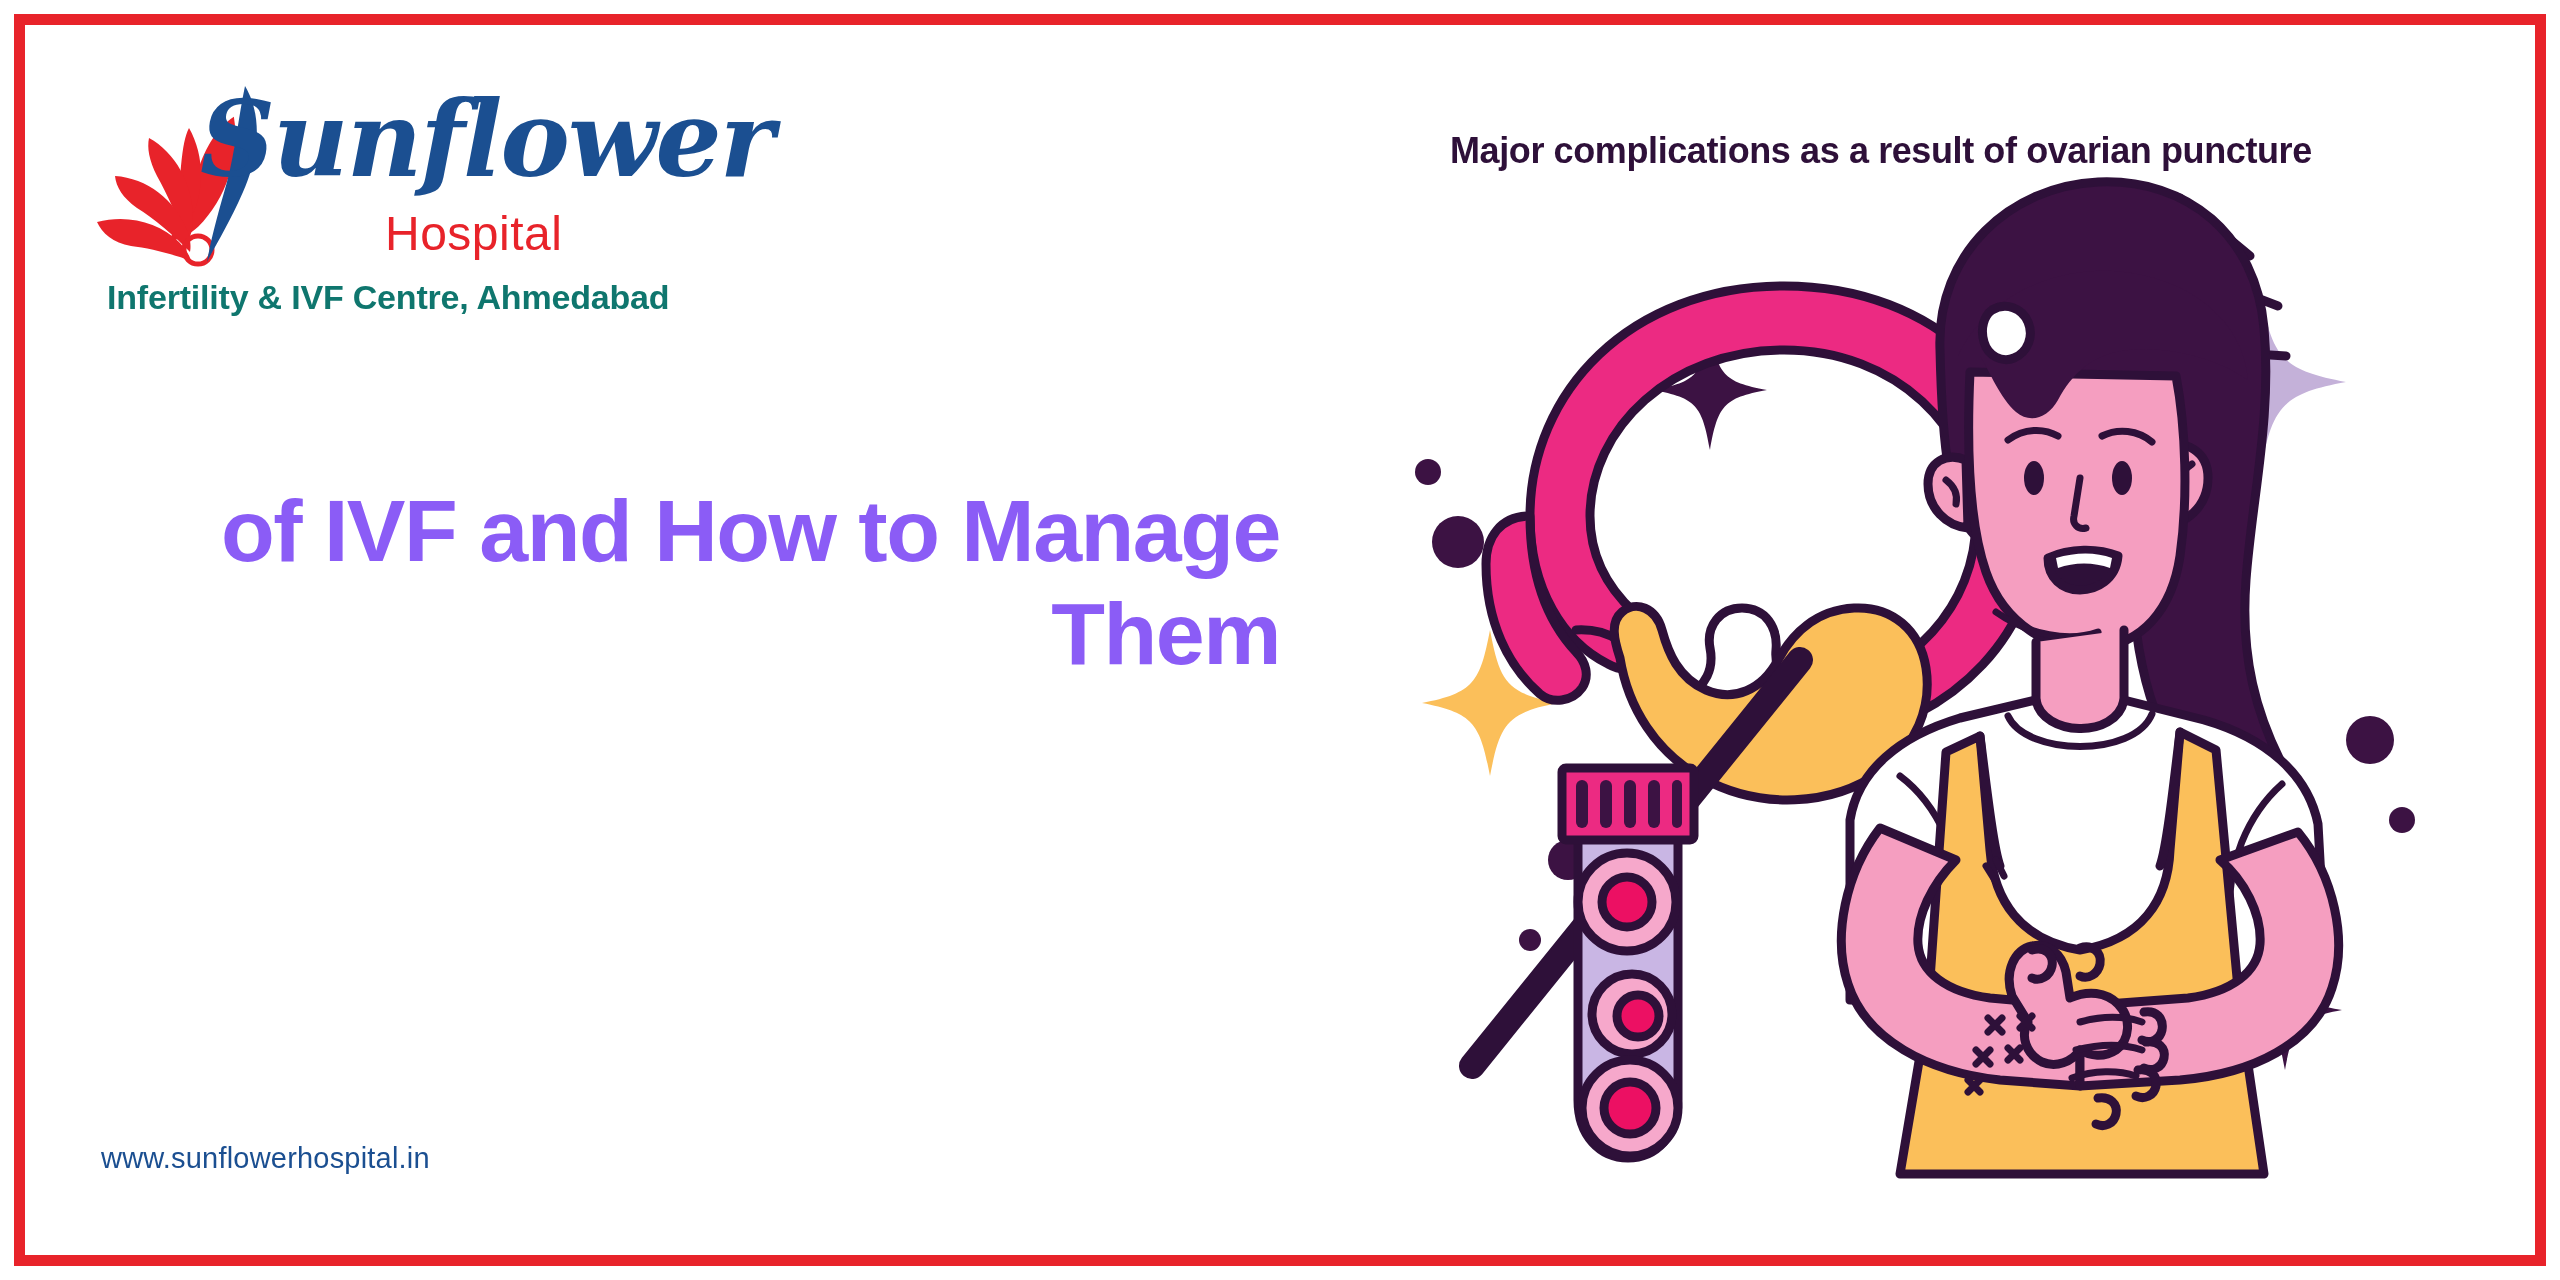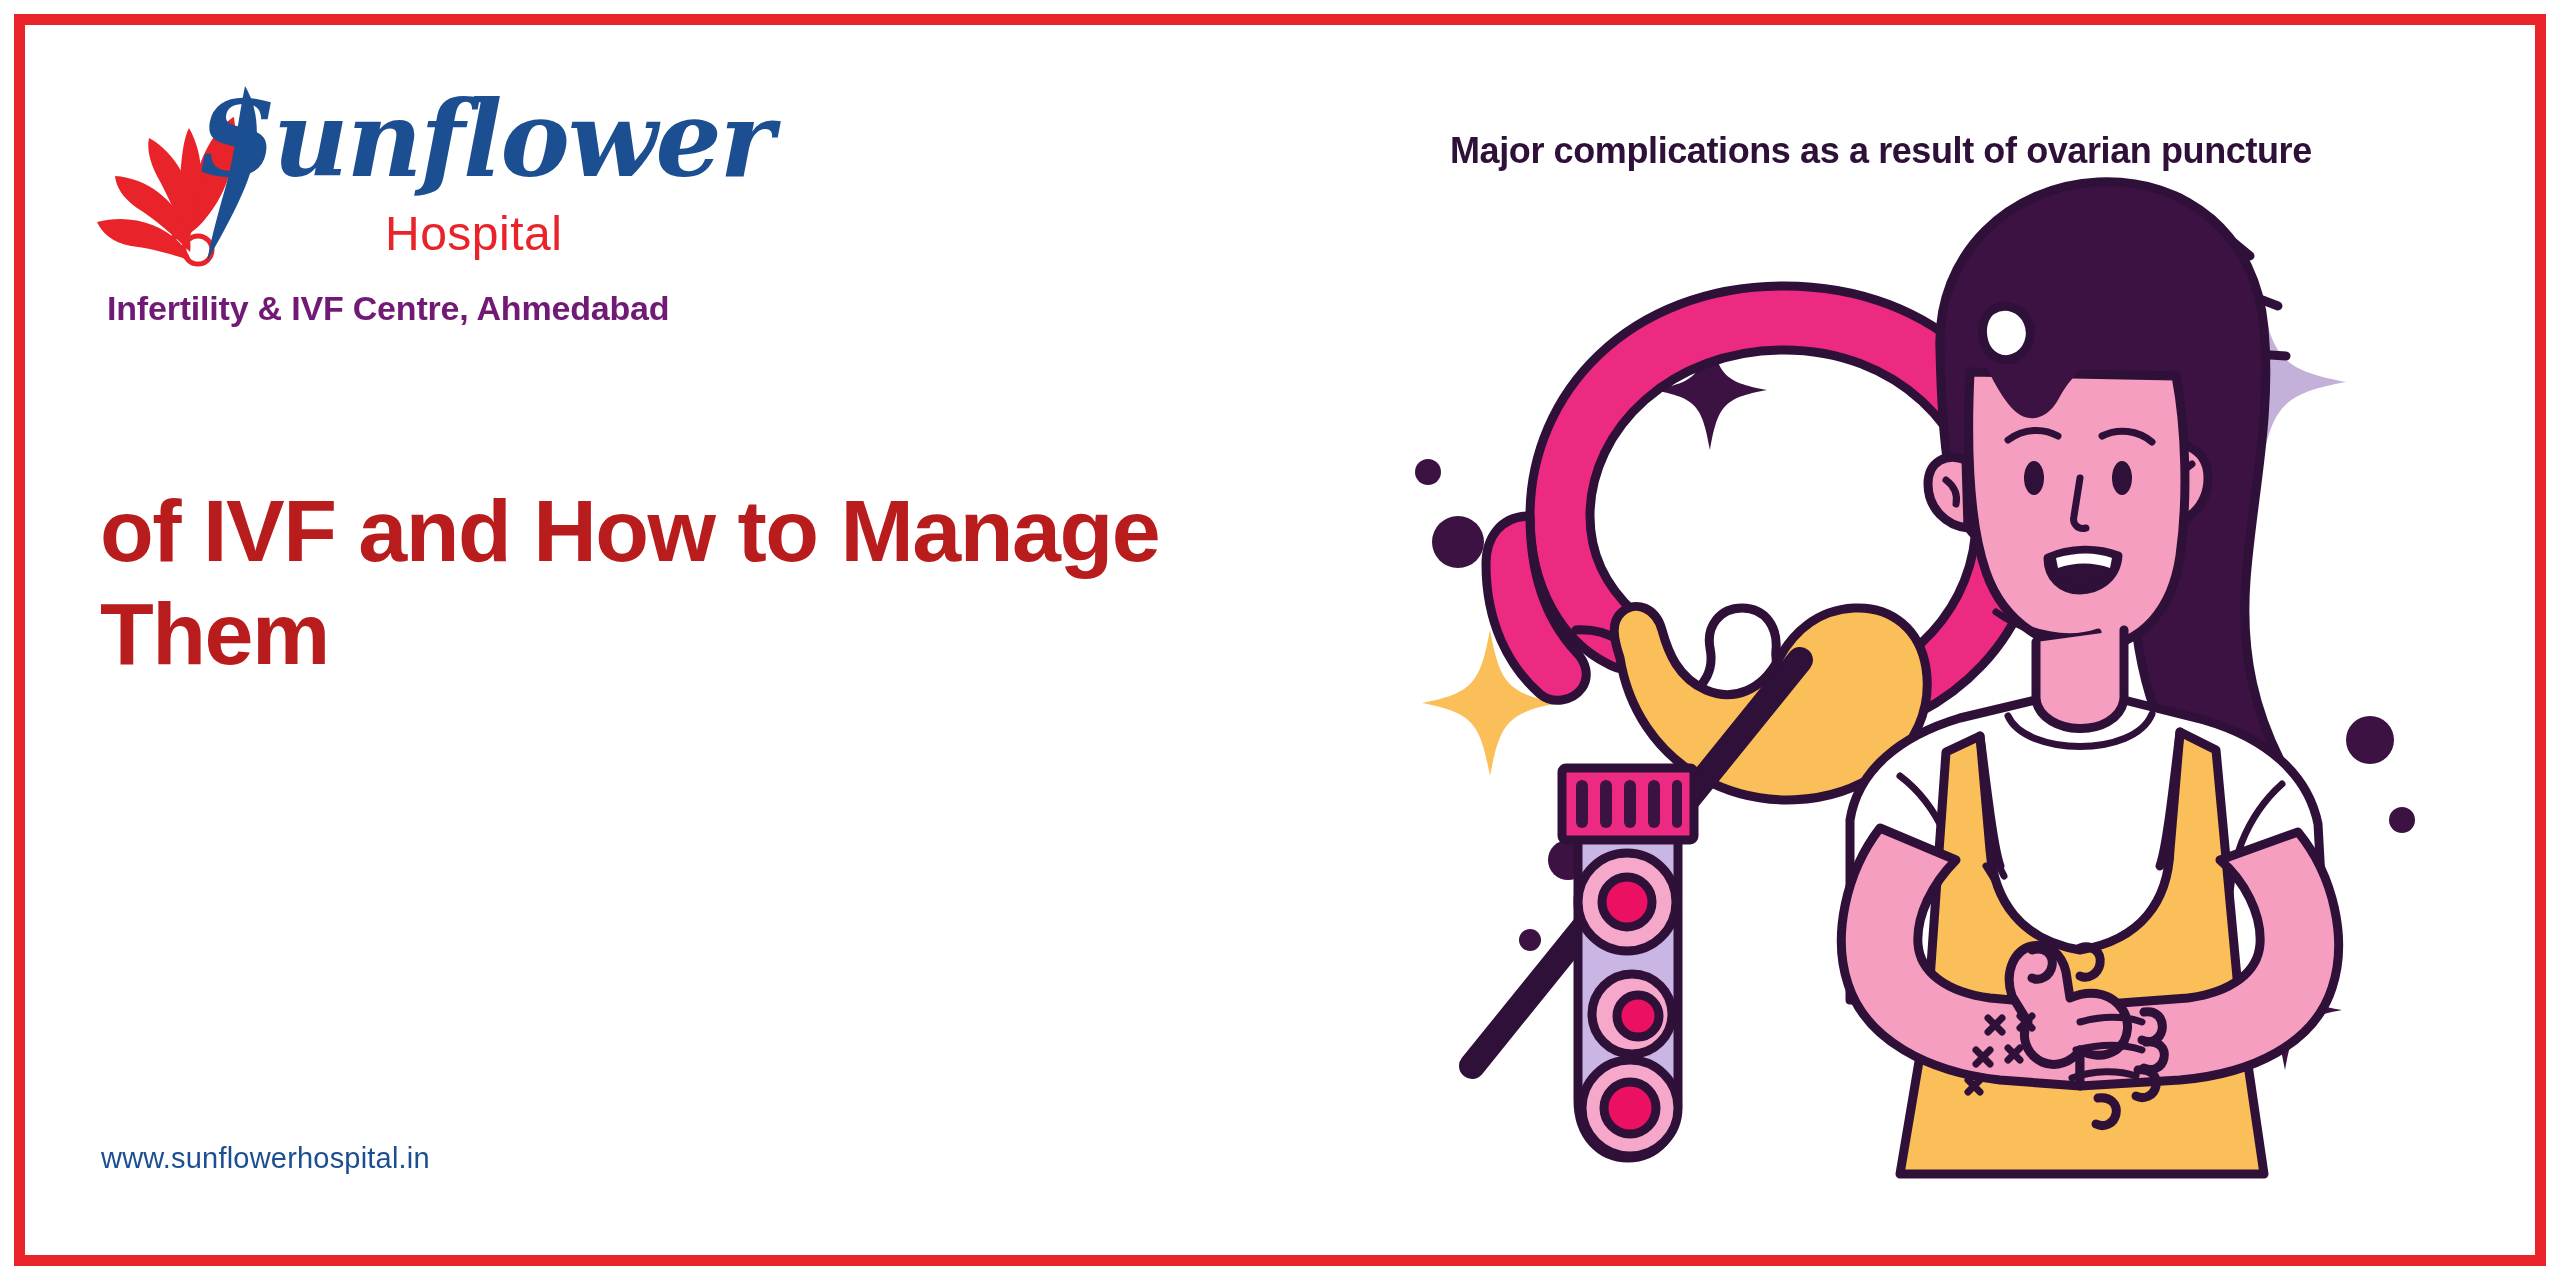--- a/index.html
+++ b/index.html
@@ -58,38 +58,37 @@
     font-weight:400;
     color:#e8232a;
     letter-spacing:0.5px;
     line-height:1;
   }
   #logo-tagline {
     position:absolute;
     left:12px; top:210px;
     font-size:34px;
     font-weight:700;
-    color:#701a75;
+    color:#0f766e;
     letter-spacing:-0.2px;
     white-space:nowrap;
     line-height:1;
-    margin-top:11px;
   }
   
   #headline {
     position:absolute;
     left:100px; top:480px;
     width:1180px;
     font-weight:700;
     font-size:88px;
     line-height:1.17;
     letter-spacing:-1.5px;
   }
   #headline .hl-red  { color:#e8232a; }
-  #headline .hl-blue { color:#b91c1c; }
+  #headline .hl-blue { color:#8b5cf6;text-align:right; }
   
   #website {
     position:absolute;
     left:101px; top:1142px;
     font-size:29px;
     font-weight:400;
     color:#1b4f91;
     letter-spacing:0.2px;
   }
   

